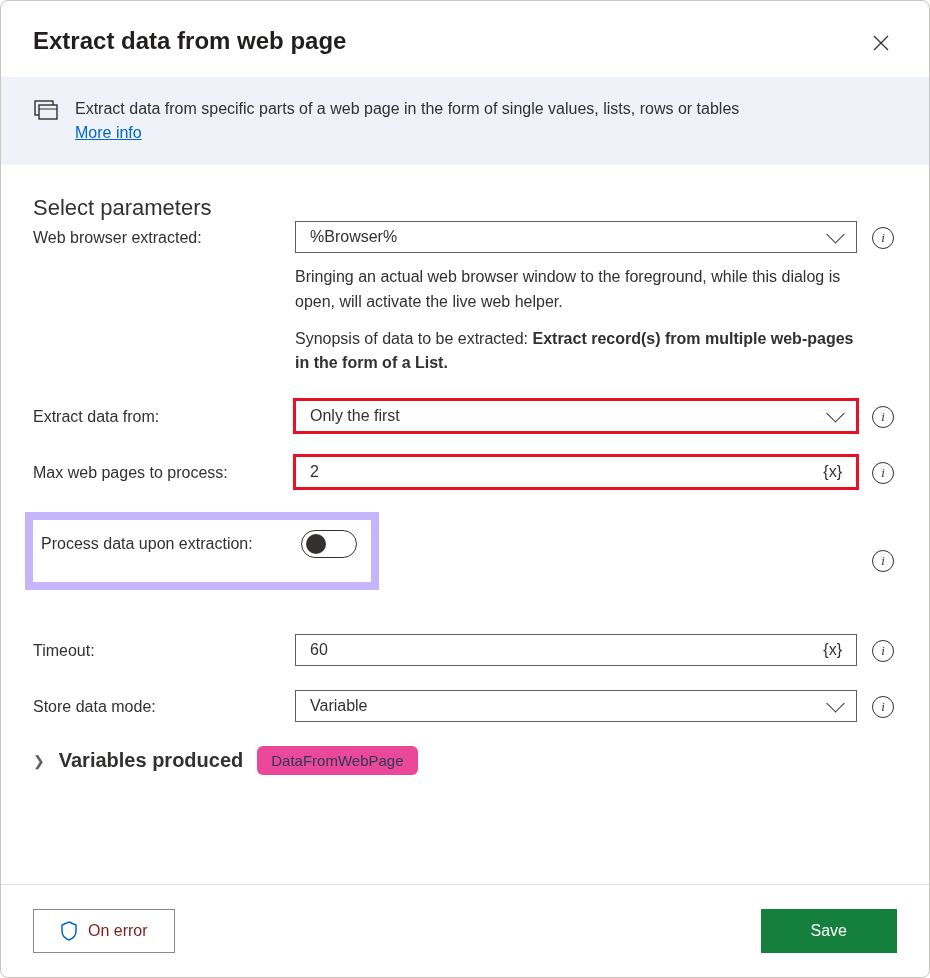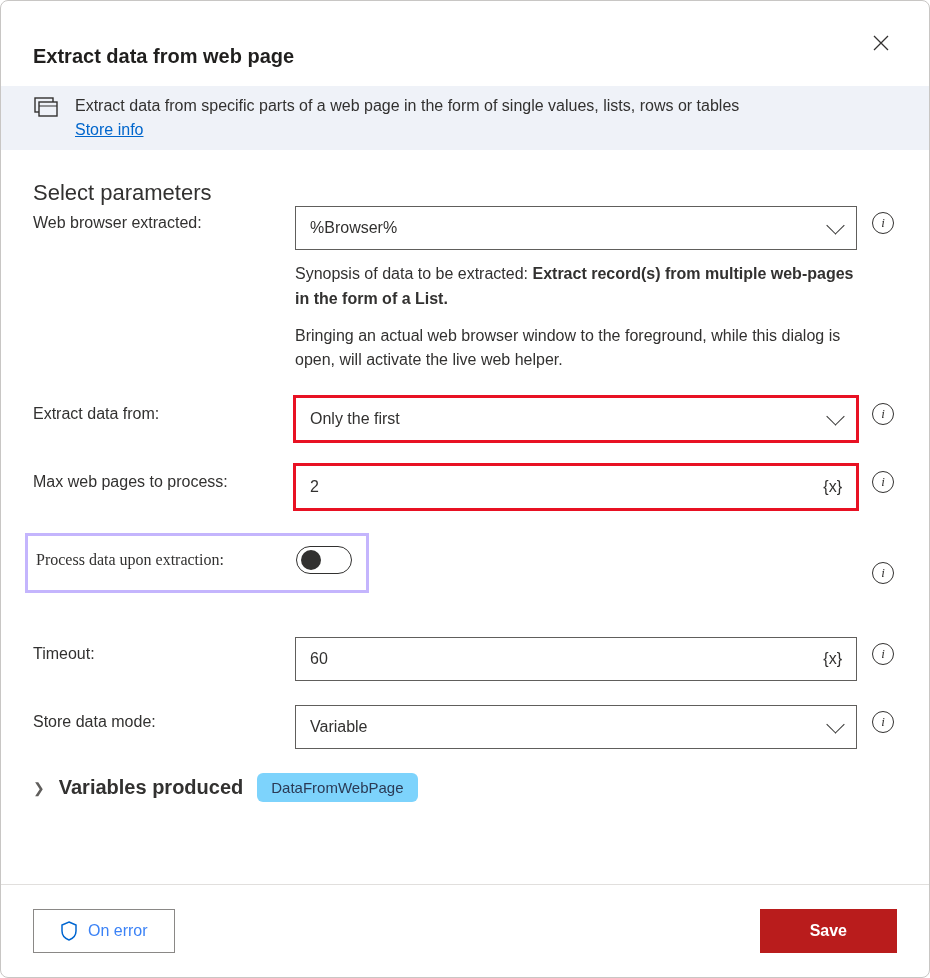--- a/index.html
+++ b/index.html
@@ -15,34 +15,33 @@
   flex-direction: column;
   overflow: hidden;
 }
 .header {
   padding: 26px 32px 18px 32px;
   display: flex;
   justify-content: space-between;
   align-items: flex-start;
 }
 .title {
-  font-size: 20px;
+  font-size: 24px;
   font-weight: 600;
   color: #201f1e;
-  margin-top: 18px;
 }
 .close-btn {
   width: 32px; height: 32px;
   display:flex; align-items:center; justify-content:center;
   cursor:pointer;
   color:#323130;
 }
 .info-banner {
   background: #eff2f8;
-  padding: 8px 32px;
+  padding: 20px 32px;
   display:flex;
   gap:16px;
   align-items:flex-start;
 }
 .info-banner .info-text {
   font-size:16px;
   line-height:1.5;
 }
 .info-banner a {
   color:#0066cc;
@@ -76,21 +75,21 @@
 }
 .help-col {
   flex:0 0 28px;
   display:flex;
   align-items:center;
   justify-content:center;
   padding-top:6px;
 }
 .select-box, .text-input {
   width:100%;
-  height:44px;
+  height:32px;
   border:1px solid #605e5c;
   padding: 0 40px 0 14px;
   font-size:16px;
   background:#fff;
   position:relative;
   display:flex;
   align-items:center;
   color:#323130;
 }
 .select-box::after {
@@ -112,26 +111,25 @@
   top:50%;
   transform:translateY(-50%);
   font-size:16px;
   color:#323130;
 }
 .highlight-red {
   outline:3px solid #e81123;
   outline-offset: -1px;
 }
 .highlight-group-red {
-  border:3px solid #c4b5fd;
-  padding:10px 14px 16px 0;
+  border:8px solid #c4b5fd;
+  padding:10px 14px 24px 0;
   margin-left:-8px;
   margin-bottom:20px;
   display:inline-block;
-  font-family:Liberation Serif, serif;
 }
 .highlight-group-red .form-row{margin-bottom:0;}
 .helper-text {
   font-size:16px;
   line-height:1.55;
   color:#323130;
   margin-top:12px;
 }
 .helper-text .bold { font-weight:600; }
 .toggle {
@@ -166,21 +164,21 @@
   align-items:center;
   gap:14px;
   margin-top:10px;
 }
 .expand-caret {
   color:#605e5c;
   font-size:14px;
   cursor:pointer;
 }
 .var-badge {
-  background:#7dd3fc;
+  background:#ec4899;
   color:#2b3a55;
   border-radius:6px;
   padding:6px 14px;
   font-size:15px;
 }
 .footer {
   border-top:1px solid #e1dfdd;
   padding:24px 32px;
   display:flex;
   justify-content:space-between;
@@ -189,27 +187,27 @@
 .btn {
   height:44px;
   border:1px solid #8a8886;
   background:#fff;
   padding:0 26px;
   font-size:16px;
   cursor:pointer;
   display:flex;
   align-items:center;
   gap:10px;
-  color:#3b82f6;
+  color:#7f1d1d;
 }
 .btn.primary {
-  background:#b91c1c;
+  background:#15803d;
   color:#fff;
   border:none;
-  font-weight:700;
+  font-weight:400;
   padding:0 50px;
 }
 .footer-right { display:flex; gap:16px; }
 .browser-icon svg, .shield-icon svg { display:block; }
 </style>
 </head>
 <body>
 
 <div class="header">
   <div class="title">Extract data from web page</div>
@@ -223,37 +221,37 @@
 <div class="info-banner">
   <span class="browser-icon">
     <svg width="26" height="26" viewBox="0 0 26 26">
         <rect x="2" y="4" width="18" height="14" fill="none" stroke="#323130" stroke-width="1.4"></rect>
         <rect x="6" y="8" width="18" height="14" fill="#eff2f8" stroke="#323130" stroke-width="1.4"></rect>
         <line x1="6" y1="12" x2="24" y2="12" stroke="#323130" stroke-width="1.2"></line>
       </svg>
   </span>
   <div class="info-text">
     <span>Extract data from specific parts of a web page in the form of single values, lists, rows or tables</span><br>
-    <a href="#">Store info</a>
+    <a href="#">More info</a>
   </div>
 </div>
 
 <div class="content">
   <div class="section-title">Select parameters</div>
 
   <div class="form-row">
     <div class="form-label">Web browser extracted:</div>
     <div class="form-control-col">
       <div class="select-box">
         <span>%Browser%</span>
       </div>
+      <div class="helper-text">Bringing an actual web browser window to the foreground, while this dialog is open, will activate the live web helper.</div>
       <div class="helper-text">
         <span>Synopsis of data to be extracted: </span><span class="bold">Extract record(s) from multiple web-pages in the form of a List.</span>
       </div>
-      <div class="helper-text">Bringing an actual web browser window to the foreground, while this dialog is open, will activate the live web helper.</div>
     </div>
     <div class="help-col">
         <div class="info-icon">i</div>
       </div>
   </div>
 
   <div class="form-row">
     <div class="form-label">Extract data from:</div>
     <div class="form-control-col">
       <div class="select-box highlight-red">

